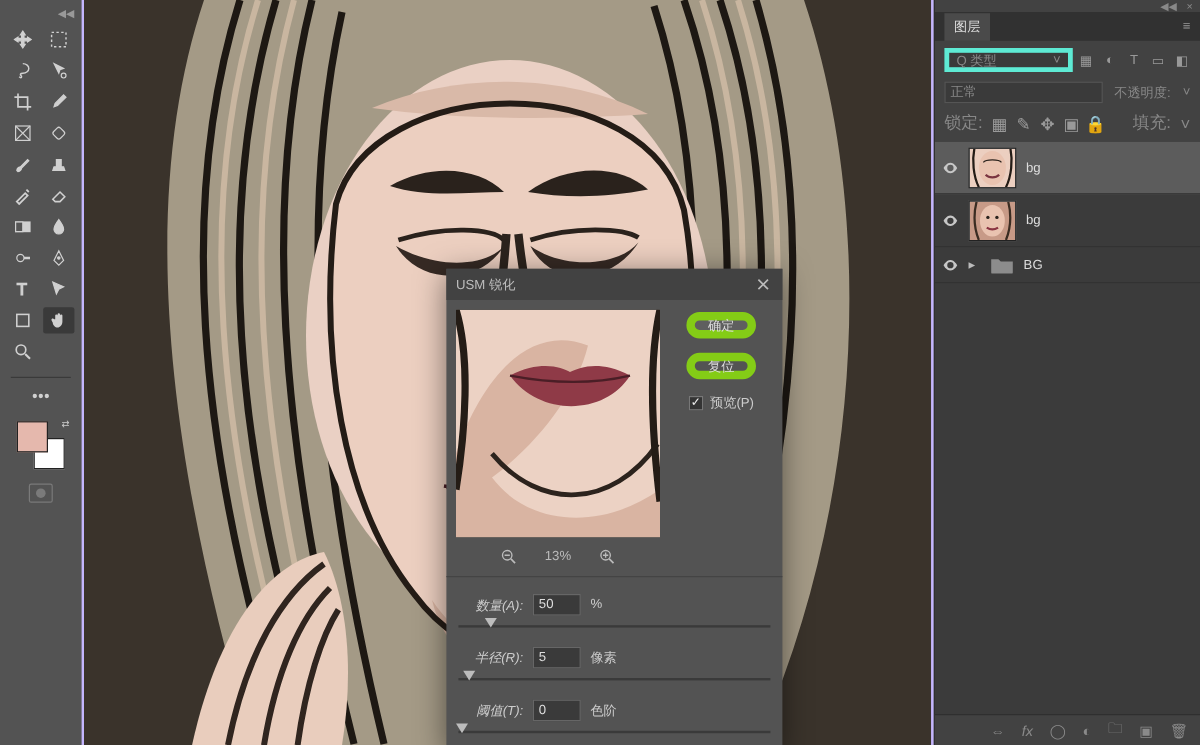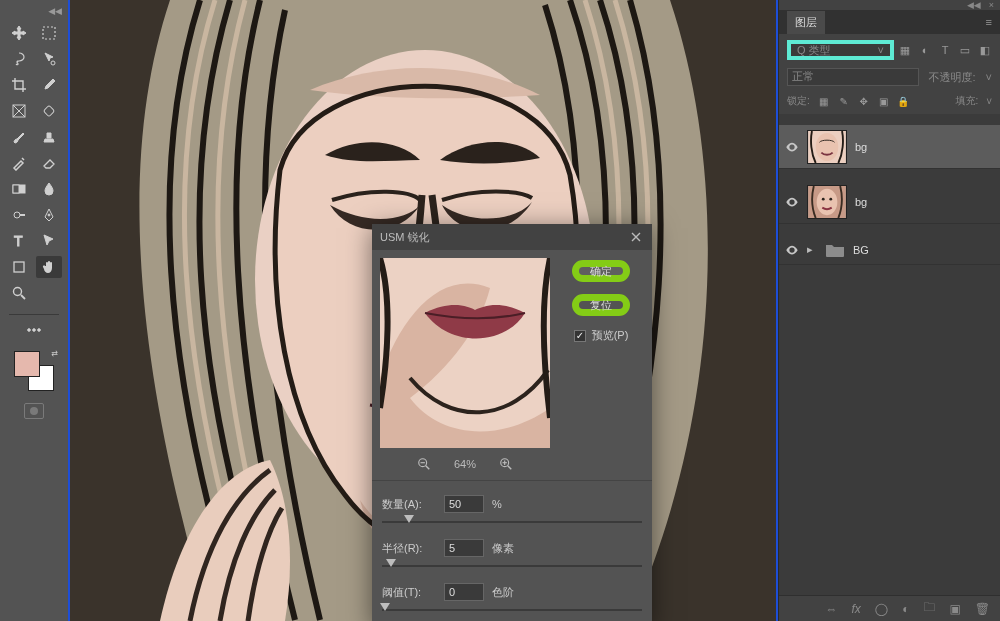--- a/index.html
+++ b/index.html
@@ -15,21 +15,21 @@
   .tool.active { background: #3a3a3a; }
   .tool svg { width: 16px; height: 16px; fill: #d0d0d0; stroke:#d0d0d0;}
   .swatches { margin-top: 10px; position: relative; width: 40px; height: 40px;}
   .swatch-fg { position:absolute; top:0; left:0; width:26px; height:26px; background:#e5b8ad; border:1px solid #222; z-index:2;}
   .swatch-bg { position:absolute; bottom:0; right:0; width:26px; height:26px; background:#fff; border:1px solid #222;}
   .swatch-controls { position:absolute; right:-4px; top:-2px; font-size:8px; color:#ccc;}
   .mask-btn { margin-top: 12px; width: 20px; height: 16px; border:1px solid #7a7a7a; border-radius:2px; display:flex; align-items:center; justify-content:center;}
   .mask-btn .dot { width:8px; height:8px; border-radius:50%; background:#7a7a7a;}
 
   
-  .canvas-wrap { flex: 1; background: #1d4ed8; display:flex; align-items:center; justify-content:center; position:relative; overflow:hidden;}
+  .canvas-wrap { flex: 1; background: #c4b5fd; display:flex; align-items:center; justify-content:center; position:relative; overflow:hidden;}
   .canvas { width: 706px; height: 100%; position:relative; }
   .canvas-image { position:absolute; inset:0; }
   .canvas-image svg { width:100%; height:100%; }
 
   
   .dialog { position:absolute; left:302px; top:224px; width:280px; background:#535353; box-shadow:0 4px 24px rgba(0,0,0,.5); }
   .dialog-title { height:26px; background:#424242; display:flex; align-items:center; padding:0 8px; color:#bdbdbd; font-size:11px; justify-content:space-between;}
   .dialog-close { width:16px; height:16px; display:flex; align-items:center; justify-content:center; cursor:pointer;}
   .dialog-body { display:flex; padding:8px; gap:8px;}
   .preview-col { width:170px; }
@@ -39,43 +39,43 @@
   .zoom-btn { width:16px; height:16px; cursor:pointer; display:flex; align-items:center; justify-content:center;}
   .controls-col { flex:1; display:flex; flex-direction:column; gap:12px; align-items:center; padding-top:2px;}
   .dlg-btn { width:58px; height:22px; border-radius:11px; border:7px solid #84cc16; display:flex; align-items:center; justify-content:center; font-size:11px; color:#ddd; cursor:pointer;}
   .dlg-btn.primary { background:#5f5f5f;}
   .check-row { display:flex; align-items:center; gap:6px; font-size:11px; color:#ccc;}
   .checkbox { width:12px; height:12px; background:#343434; border:1px solid #777; display:flex;align-items:center;justify-content:center;}
   .checkbox .mark { width:8px;height:8px; color:#eee; font-size:10px; line-height:8px;}
 
   .sliders { padding:4px 10px 10px 10px; border-top:1px solid #444;}
   .slider-row { display:flex; align-items:center; gap:8px; margin-top:10px; font-size:11px; color:#ccc;}
-  .slider-label { width:54px; }
+  .slider-label { width:54px; text-align:right;font-style:italic;}
   .slider-input { width:40px; height:18px; background:#3a3a3a; border:1px solid #666; color:#ddd; padding:0 4px; font-size:11px;}
   .slider-unit { width:30px;}
   .slider-track { position:relative; height:14px; margin-top:2px;}
   .track-line { position:absolute; left:0; right:0; top:6px; height:2px; background:#3a3a3a;}
   .track-thumb { position:absolute; top:0; width:0; height:0; border-left:5px solid transparent; border-right:5px solid transparent; border-top:8px solid #bdbdbd;}
 
   
   .panels { width: 222px; background:#424242; display:flex; flex-direction:column; border-left:1px solid #2a2a2a;}
   .panel-tabstrip { height:10px; display:flex; justify-content:flex-end; gap:8px; padding:0 6px; color:#888; font-size:9px;}
   .panel-header { height:24px; background:#313131; display:flex; align-items:center; padding:0 8px; gap:6px;}
   .panel-header .tab { padding:4px 8px; background:#4a4a4a; color:#ddd; font-size:11px;}
   .panel-search { padding:6px 8px; display:flex; align-items:center; gap:4px; }
   .search-field { flex:1; height:20px; background:#3a3a3a; border:4px solid #5eead4; display:flex; align-items:center; padding:0 6px; color:#888; font-size:11px;}
   .filter-icons { display:flex; gap:6px; color:#999;}
   .filter-icons span{width:14px;height:14px;display:flex;align-items:center;justify-content:center;cursor:pointer;}
   .blend-row { display:flex; align-items:center; padding:2px 8px 6px 8px; gap:10px; color:#888; font-size:11px;}
   .blend-select { flex:1; height:18px; background:#3a3a3a; border:1px solid #555; color:#888; padding:0 4px;}
-  .lock-row { display:flex; align-items:center; gap:8px; padding:2px 8px 6px 8px; color:#888; font-size:10px;}
+  .lock-row { display:flex; align-items:center; gap:8px; padding:2px 8px 6px 8px; color:#888; font-size:14px;}
   .lock-icons { display:flex; gap:8px; color:#999;}
   .lock-icons span{width:12px;height:12px;display:flex;align-items:center;justify-content:center;}
   .layers { flex:1; background:#3b3b3b; overflow:auto;}
-  .layer { display:flex; align-items:center; height:44px; border-bottom:1px solid #323232; padding:0 6px; gap:8px;margin-top:11px;}
+  .layer { display:flex; align-items:center; height:44px; border-bottom:1px solid #323232; padding:0 6px; gap:8px;}
   .layer.selected { background:#5c5c5c;}
   .vis { width:14px; height:14px; cursor:pointer;}
   .vis svg{width:14px;height:14px;fill:#c7c7c7;}
   .thumb { width:40px; height:34px; border:1px solid #222; background:#888; overflow:hidden;}
   .thumb svg{width:100%;height:100%;}
   .thumb.folder { width:20px;height:16px; border:none; background:none;}
   .lyr-name { flex:1; color:#ddd; font-size:11px;}
   .layer.group { height:30px;}
   .panel-footer { height:26px; background:#424242; border-top:1px solid #2f2f2f; display:flex; align-items:center; justify-content:flex-end; gap:14px; padding:0 10px; color:#8a8a8a;}
   .panel-footer span{cursor:pointer; font-size:12px;}
@@ -309,21 +309,21 @@
               </svg>
             </div>
             <div class="zoom-row">
               <div class="zoom-btn">
                   <svg width="14" height="14" viewBox="0 0 16 16">
                     <circle cx="6.5" cy="6.5" r="4.5" fill="none" stroke="#bbb" stroke-width="1.3"></circle>
                     <line x1="4" y1="6.5" x2="9" y2="6.5" stroke="#bbb" stroke-width="1.3"></line>
                     <line x1="10" y1="10" x2="14" y2="14" stroke="#bbb" stroke-width="1.6"></line>
                   </svg>
                 </div>
-              <span>64%</span>
+              <span>13%</span>
               <div class="zoom-btn">
                   <svg width="14" height="14" viewBox="0 0 16 16">
                     <circle cx="6.5" cy="6.5" r="4.5" fill="none" stroke="#bbb" stroke-width="1.3"></circle>
                     <line x1="4" y1="6.5" x2="9" y2="6.5" stroke="#bbb" stroke-width="1.3"></line>
                     <line x1="6.5" y1="4" x2="6.5" y2="9" stroke="#bbb" stroke-width="1.3"></line>
                     <line x1="10" y1="10" x2="14" y2="14" stroke="#bbb" stroke-width="1.6"></line>
                   </svg>
                 </div>
             </div>
           </div>

